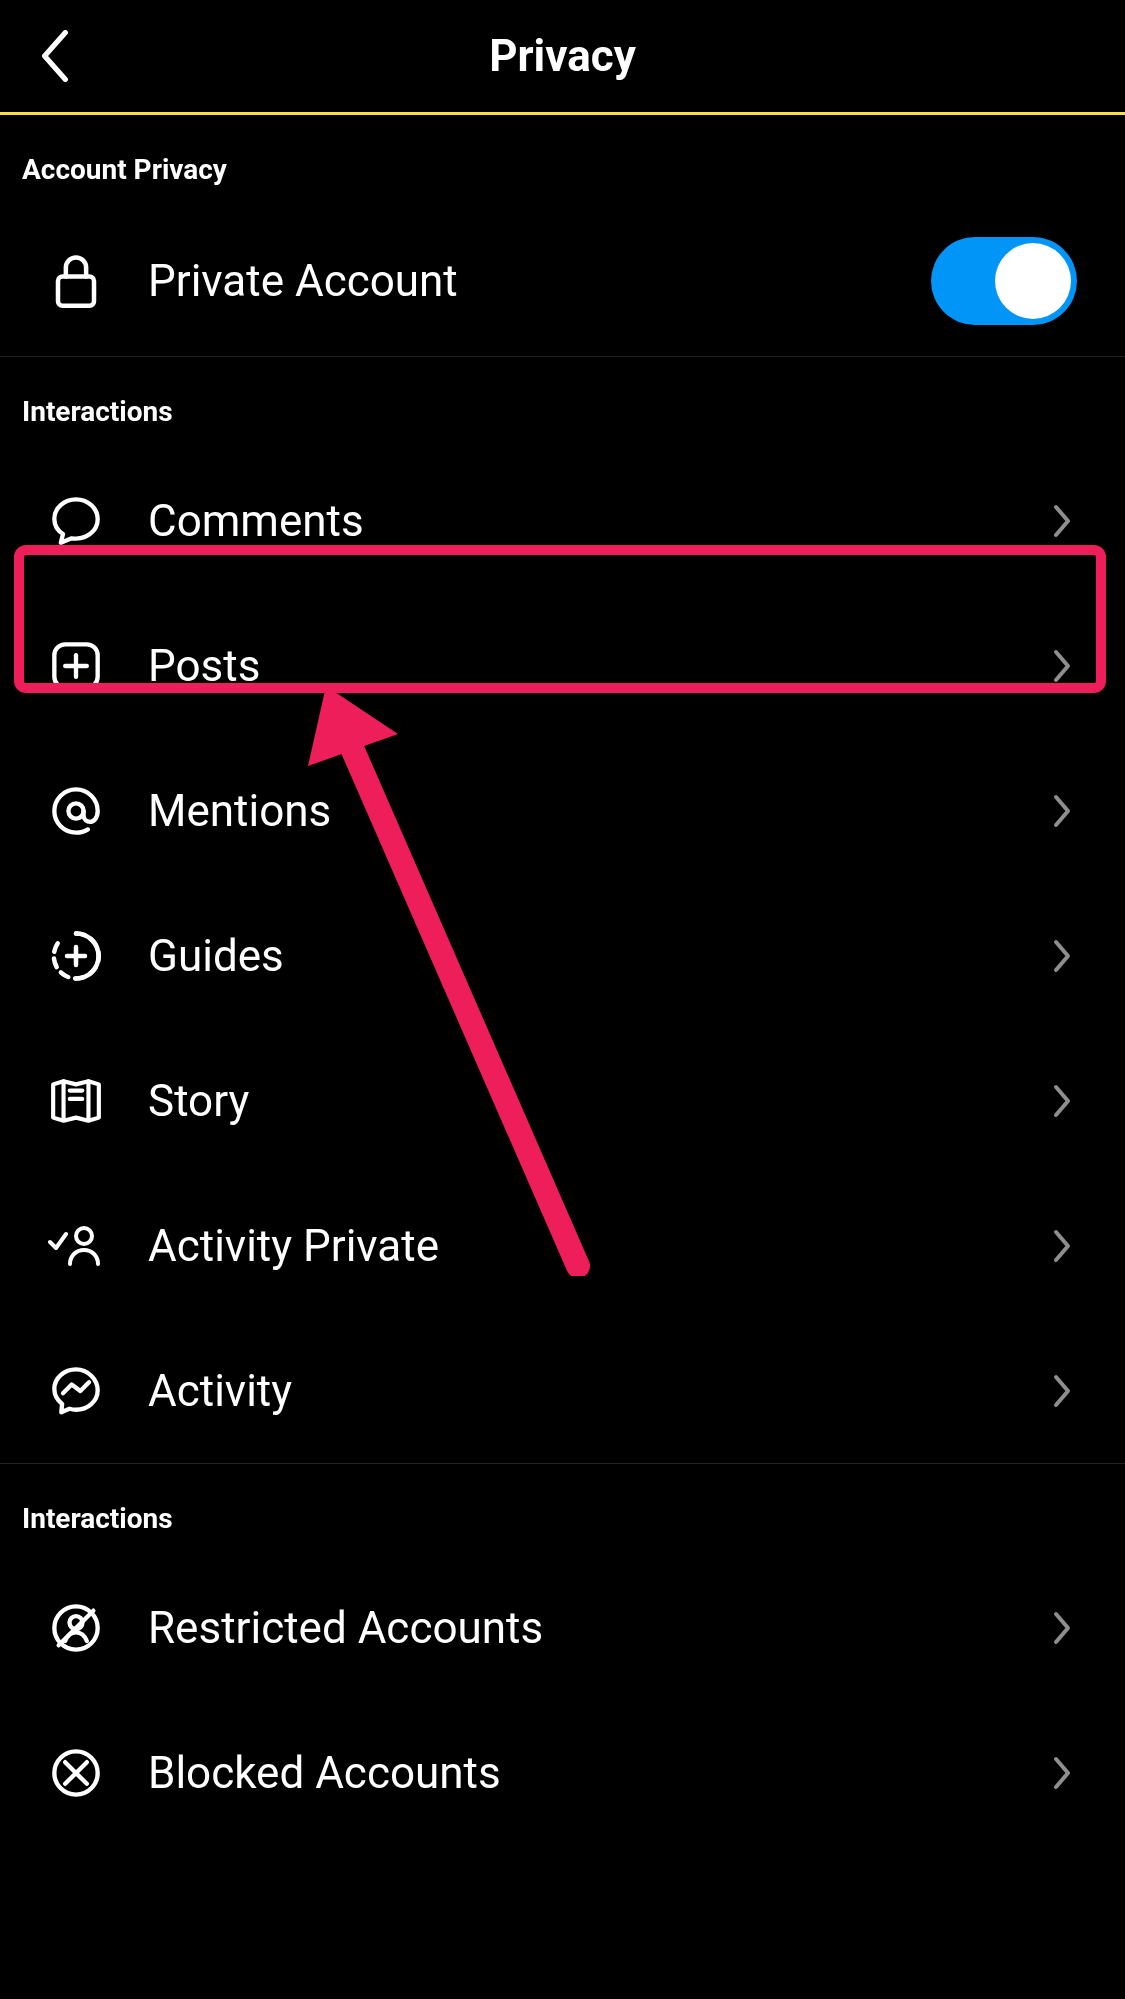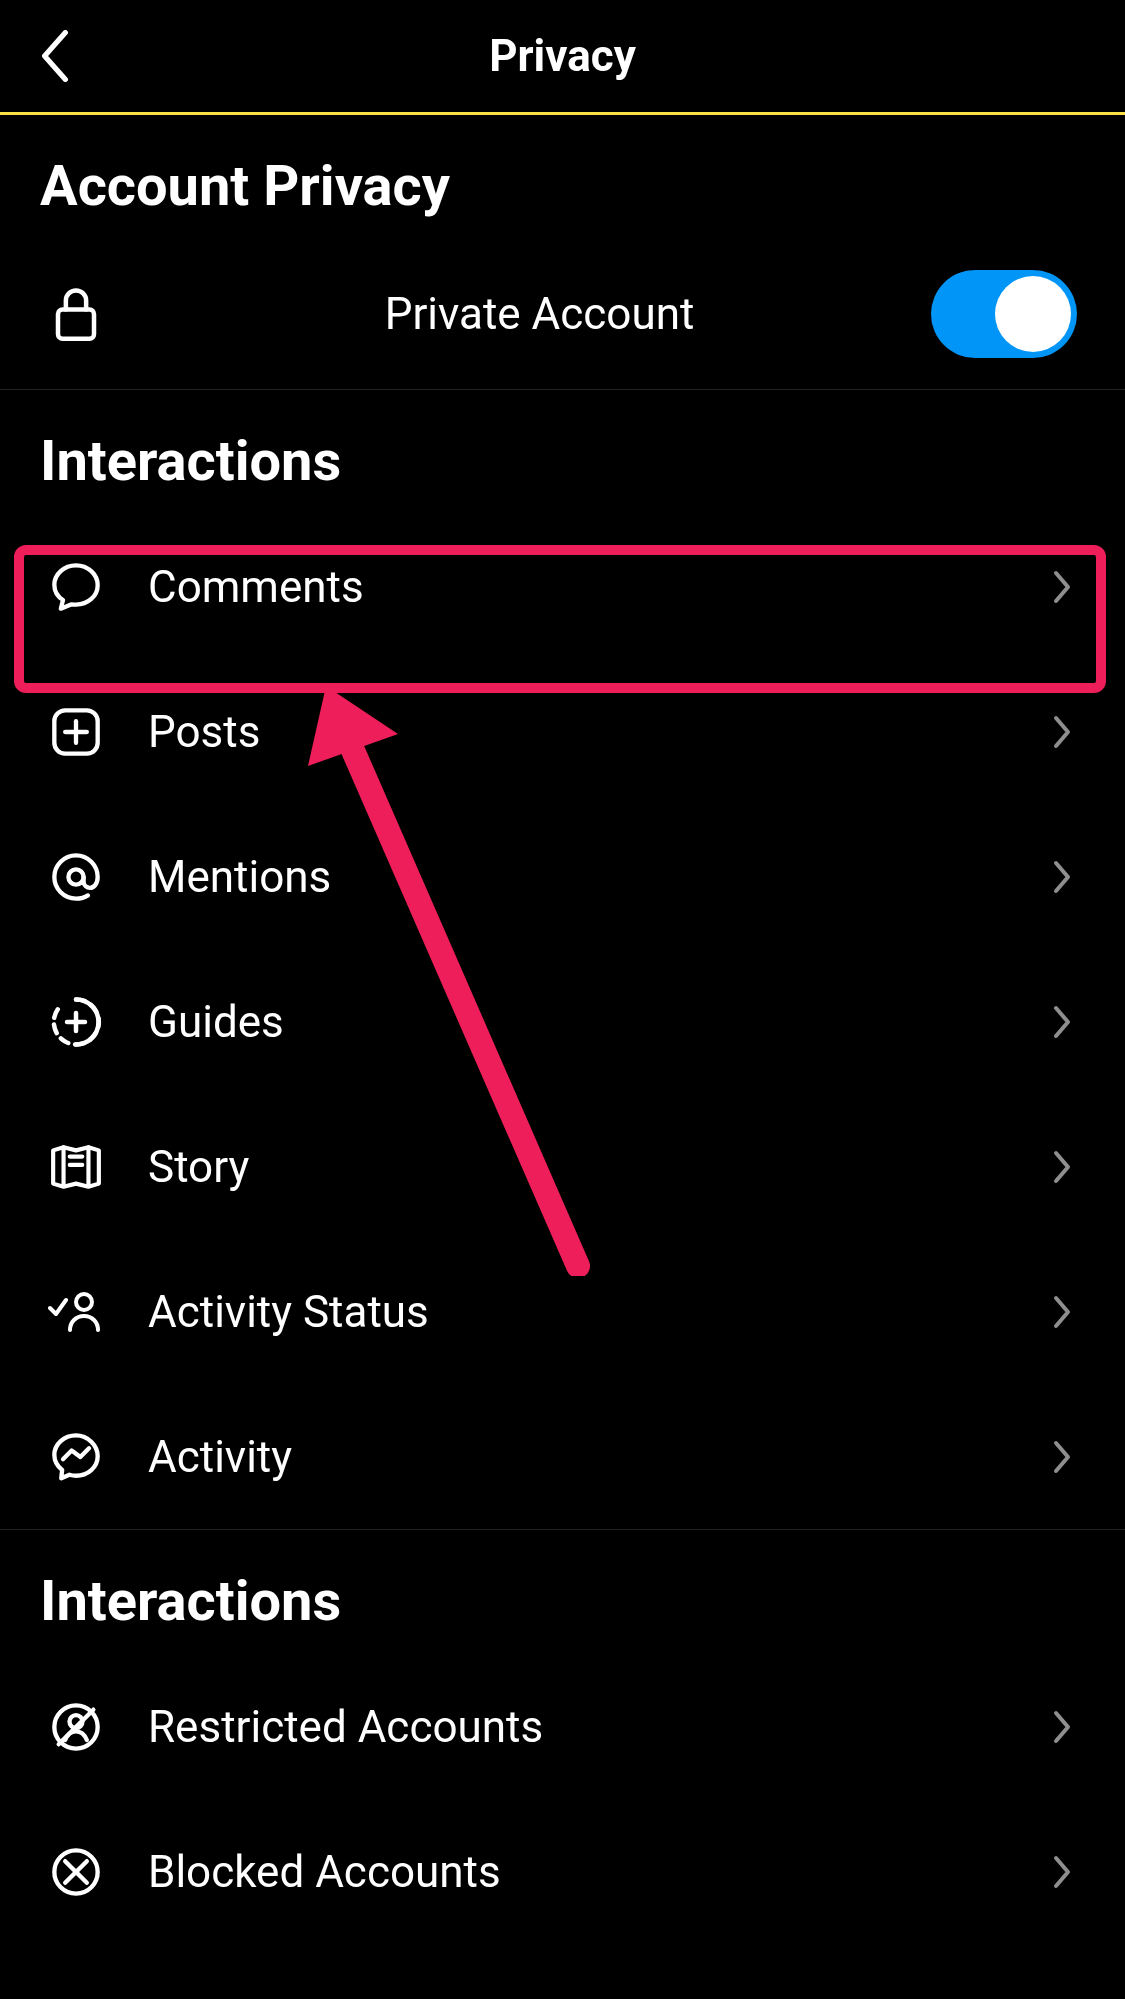--- a/index.html
+++ b/index.html
@@ -29,32 +29,32 @@
     height: 50px;
     display: flex;
     align-items: center;
     justify-content: center;
   }
   .header-title {
     font-size: 44px;
     font-weight: 700;
   }
   .section-header {
-    padding: 38px 48px 20px 40px;
-    font-size: 56px;
+    padding: 38px 48px 20px 22px;
+    font-size: 28px;
     font-weight: 700;
   }
   .row {
     display: flex;
     align-items: center;
     padding: 0 48px;
     height: 145px;
     position: relative;
   }
-  .row.toggle-row { height: 150px; text-align: center; }
+  .row.toggle-row { height: 150px; }
   .icon-slot {
     width: 56px;
     height: 56px;
     display: flex;
     align-items: center;
     justify-content: center;
     flex-shrink: 0;
   }
   .row-label {
     font-size: 44px;
@@ -220,21 +220,21 @@
 </div>
 
 <div class="row">
   <div class="icon-slot">
     <svg width="56" height="48" viewBox="0 0 56 44" fill="none" stroke="#fff" stroke-width="4" stroke-linecap="round" stroke-linejoin="round">
       <circle cx="36" cy="12" r="8"></circle>
       <path d="M22 40 c0-8 6-14 14-14 s14 6 14 14"></path>
       <polyline points="2,18 8,24 18,10"></polyline>
     </svg>
   </div>
-  <div class="row-label">Activity Status</div>
+  <div class="row-label">Activity Private</div>
   <div class="chevron">
     <svg width="22" height="36" viewBox="0 0 20 36" fill="none" stroke="#8e8e8e" stroke-width="4" stroke-linecap="round" stroke-linejoin="round">
         <polyline points="4,4 16,18 4,32"></polyline>
       </svg>
   </div>
 </div>
 
 <div class="row">
   <div class="icon-slot">
     <svg width="52" height="52" viewBox="0 0 48 48" fill="none" stroke="#fff" stroke-width="4" stroke-linecap="round" stroke-linejoin="round">

